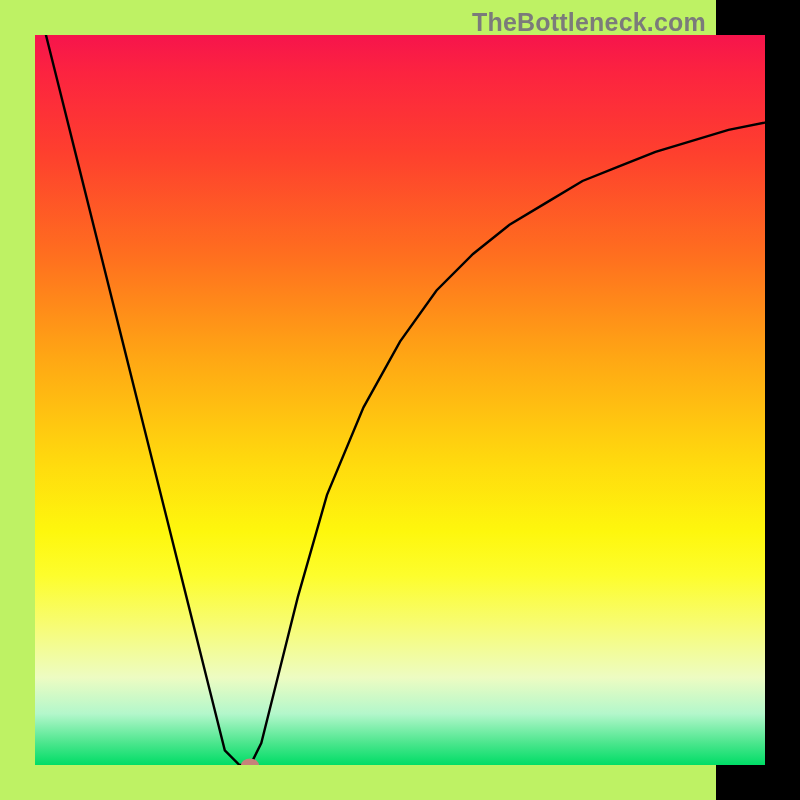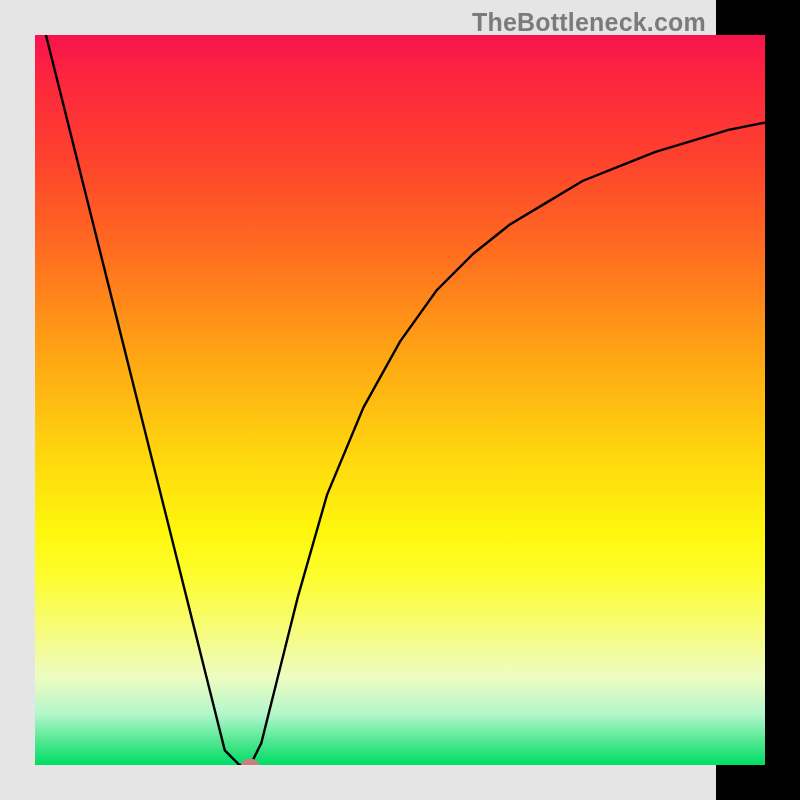--- a/index.html
+++ b/index.html
@@ -1,21 +1,21 @@
 <!DOCTYPE html>
 <html><head>
 <meta charset="utf-8">
 <style>
   * { margin: 0; padding: 0; box-sizing: border-box; }
   html, body { width: 800px; height: 800px; overflow: hidden; background: #000; }
   .chart {
     position: absolute;
     width: 716px;
     height: 800px;
-    background: #e5e5e5;
+    background: #bef264;
     padding-left: 41px;
   }
   .plot-area {
     position: absolute;
     left: 35px;
     top: 35px;
     width: 730px;
     height: 730px;
     overflow: hidden;
   }

